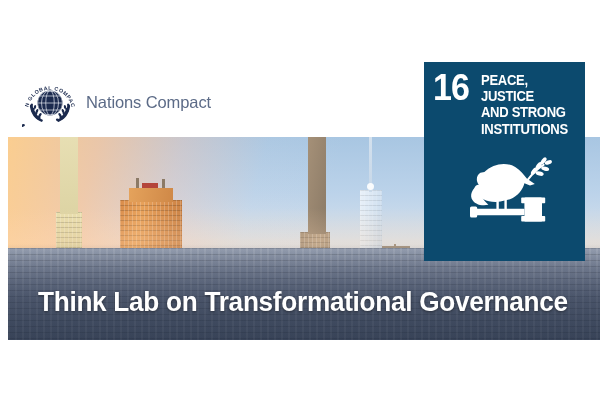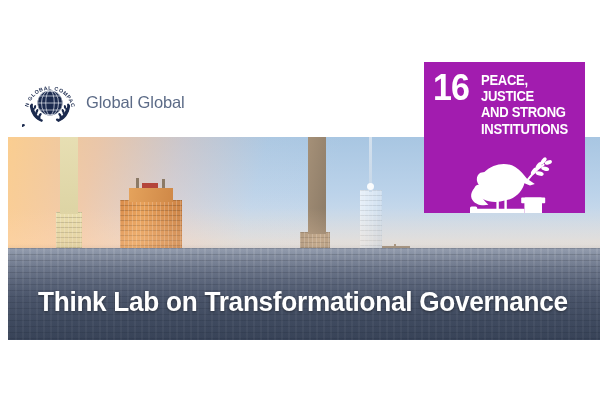--- a/index.html
+++ b/index.html
@@ -186,22 +186,22 @@
     transform: scaleX(0.97);
     transform-origin: left center;
   }
 
   
   .sdg-panel {
     position: absolute;
     left: 424px;
     top: 62px;
     width: 161px;
-    height: 151px;
-    background: #a21caf;
+    height: 199px;
+    background: #0c4a6e;
     overflow: hidden;
   }
 
   .sdg-head {
     position: absolute;
     left: 9px;
     top: 10px;
     right: 6px;
     display: flex;
     align-items: flex-start;
@@ -298,21 +298,21 @@
           <ellipse cx="85" cy="76" rx="4.6" ry="2.6" transform="rotate(40 85 76)"></ellipse>
           <ellipse cx="79" cy="83" rx="4.6" ry="2.6" transform="rotate(28 79 83)"></ellipse>
           <ellipse cx="72" cy="88" rx="4.4" ry="2.5" transform="rotate(16 72 88)"></ellipse>
           <ellipse cx="86" cy="62" rx="4.0" ry="2.3" transform="rotate(78 86 62)"></ellipse>
           <ellipse cx="82" cy="70" rx="4.2" ry="2.4" transform="rotate(66 82 70)"></ellipse>
           <ellipse cx="76" cy="78" rx="4.3" ry="2.4" transform="rotate(50 76 78)"></ellipse>
         </g>
       </svg>
 
       <div class="logo-wordmark">
-        <span class="logo-line2">Global Global</span>
+        <span class="logo-line2">Nations Compact</span>
       </div>
     </div>
   </div>
 
   <div class="cityscape">
     <div class="sky"></div>
 
     <div class="skyline">
 
       <div class="bldg" style="left:48px; width:26px; height:128px;

